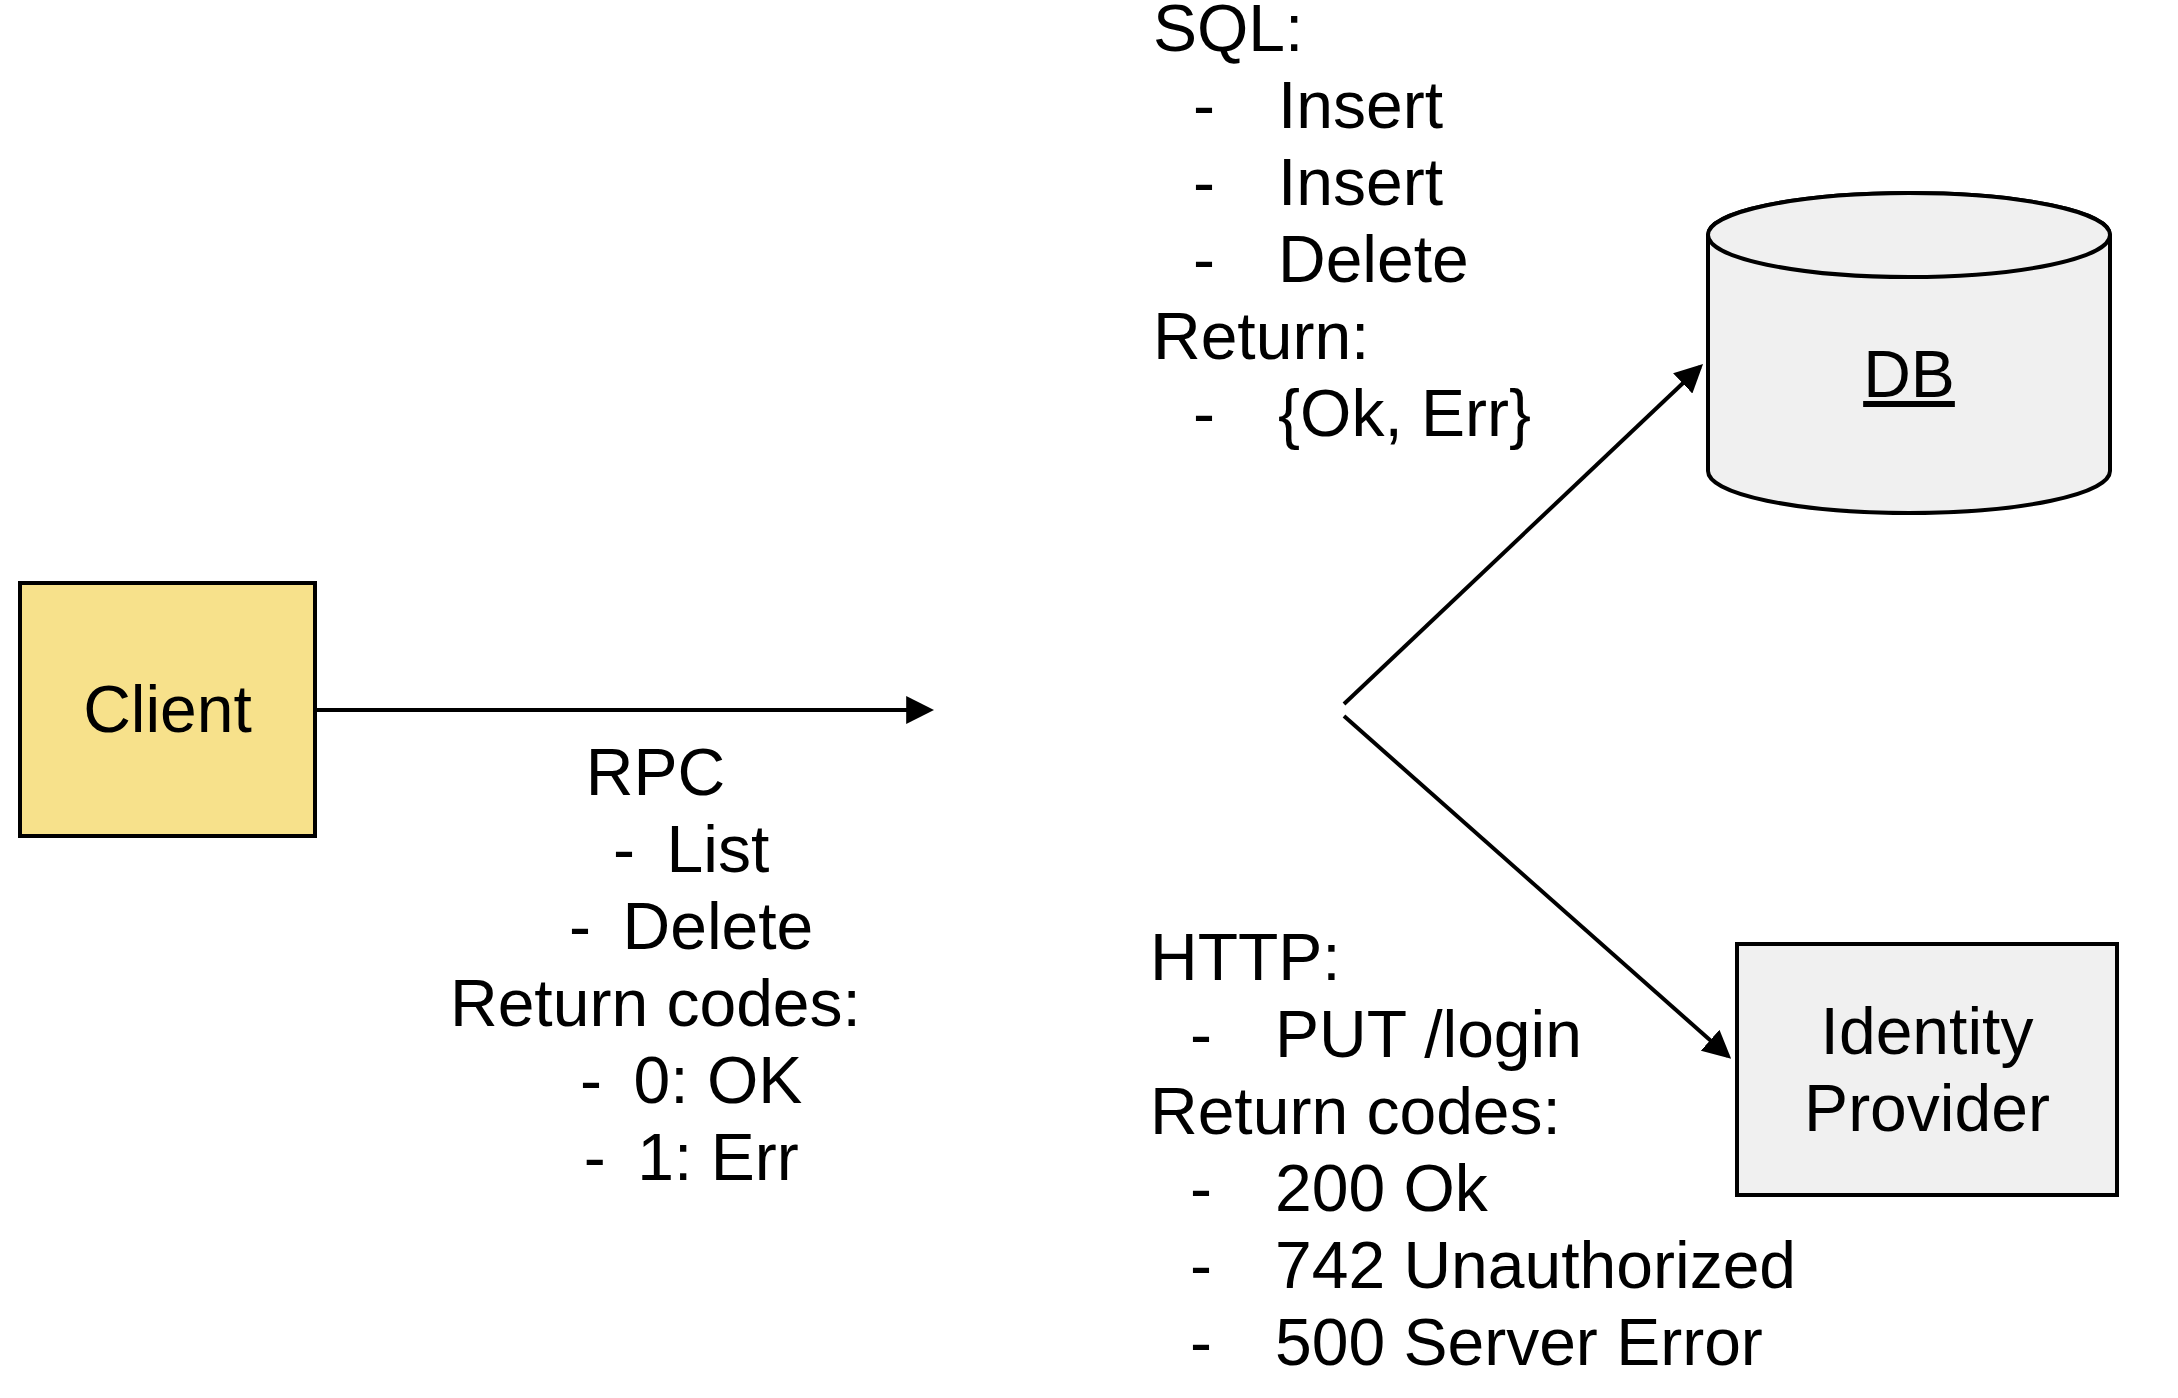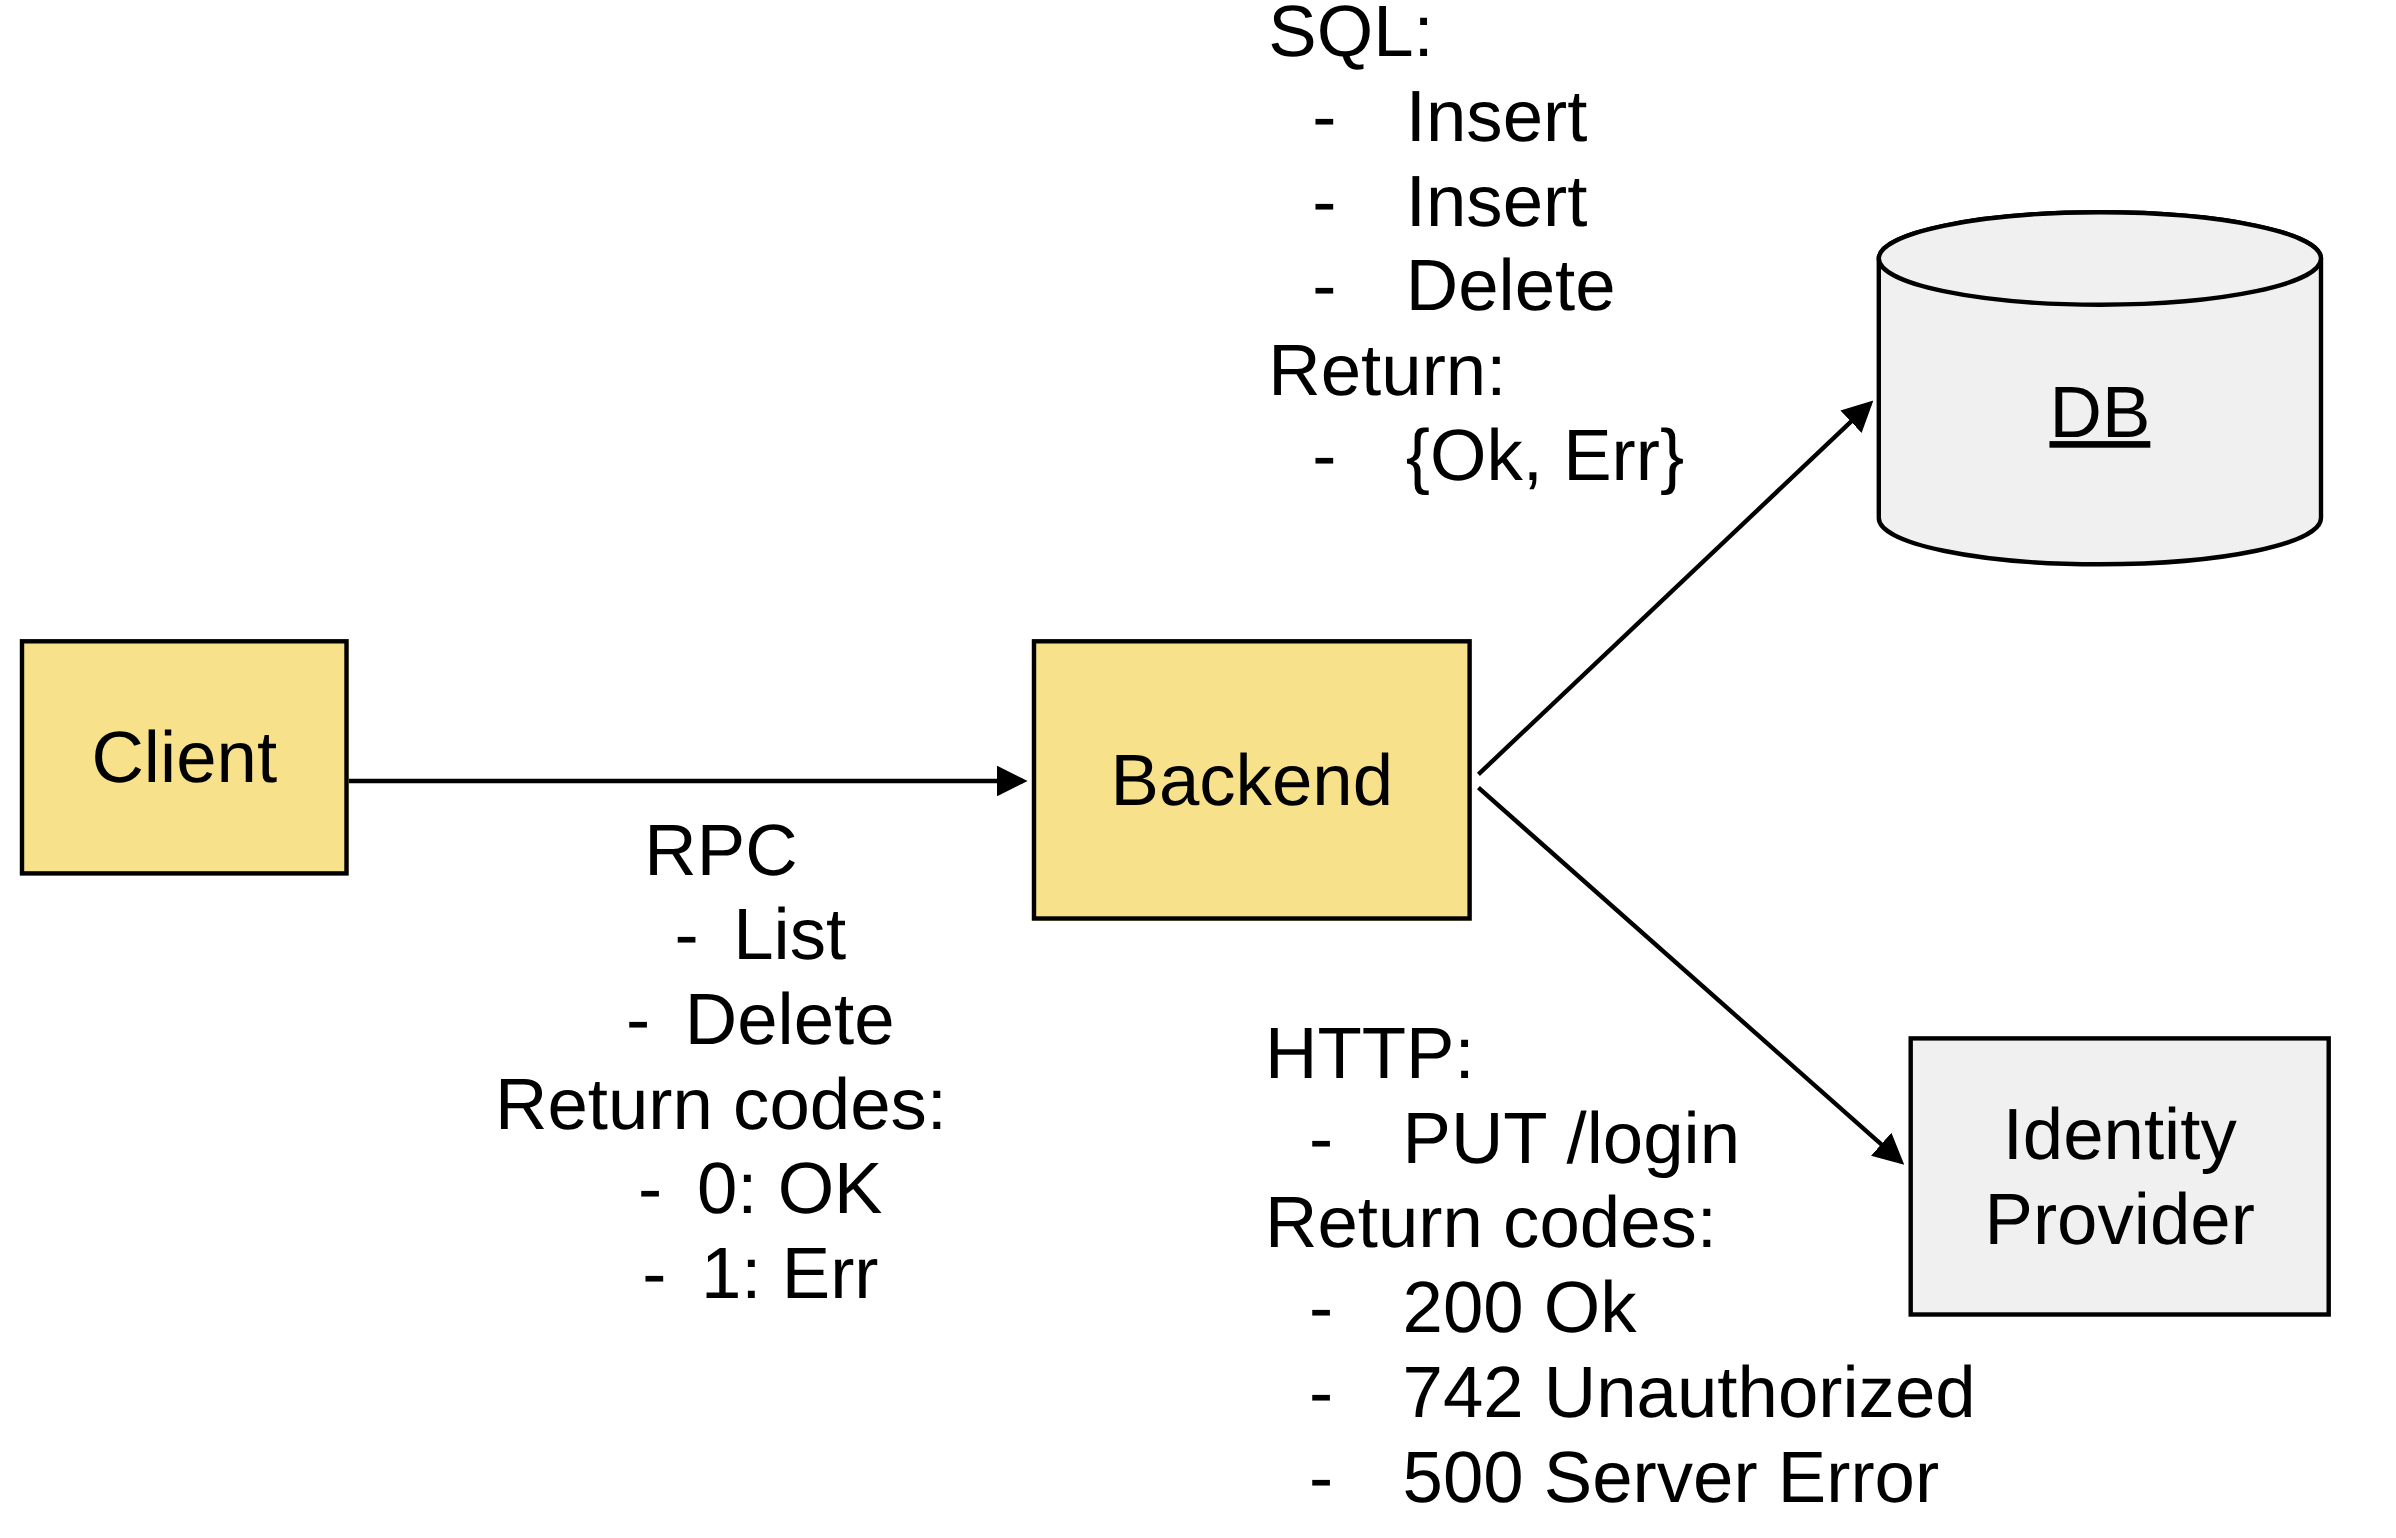--- a/index.html
+++ b/index.html
@@ -18,21 +18,21 @@
 
   .node {
     position:absolute; box-sizing:border-box;
     display:flex; align-items:center; justify-content:center;
     border:4px solid var(--stroke,#000);
     font-size:66px; line-height:77px; text-align:center;
   }
   .node.yellow { background:var(--node-fill-yellow,#f7e18b); }
   .node.gray   { background:var(--node-fill-gray,#f0f0f0); }
 
-  #client-node  { left:18px;   top:581px; width:299px; height:215px; }
+  #client-node  { left:18px;   top:581px; width:299px; height:257px; }
   #backend-node { left:938px;  top:581px; width:400px; height:256px; }
   #idp-node     { left:1735px; top:942px; width:384px; height:255px; }
   #idp-node .node-label { max-width:360px; }
 
   #db-label {
     position:absolute; left:1708px; top:235px; width:402px; height:278px;
     display:flex; align-items:center; justify-content:center;
     font-size:66px; line-height:77px;text-decoration:underline;
   }
 
@@ -62,23 +62,20 @@
 
     <line class="edge" x1="317" y1="710" x2="930" y2="710" marker-end="url(#ah)"></line>
     <line class="edge" x1="1344" y1="704" x2="1700" y2="367" marker-end="url(#ah)"></line>
     <line class="edge" x1="1344" y1="716" x2="1728" y2="1056" marker-end="url(#ah)"></line>
   </svg>
 
   <div class="node yellow" id="client-node">
     <span class="node-label">Client</span>
   </div>
 
-  <div class="node yellow" id="backend-node">
-    <span class="node-label">Backend</span>
-  </div>
 
   <div class="node gray" id="idp-node">
     <span class="node-label">Identity Provider</span>
   </div>
 
   <div id="db-label">
     <span class="node-label">DB</span>
   </div>
 
   <div class="anno" id="anno-sql">

